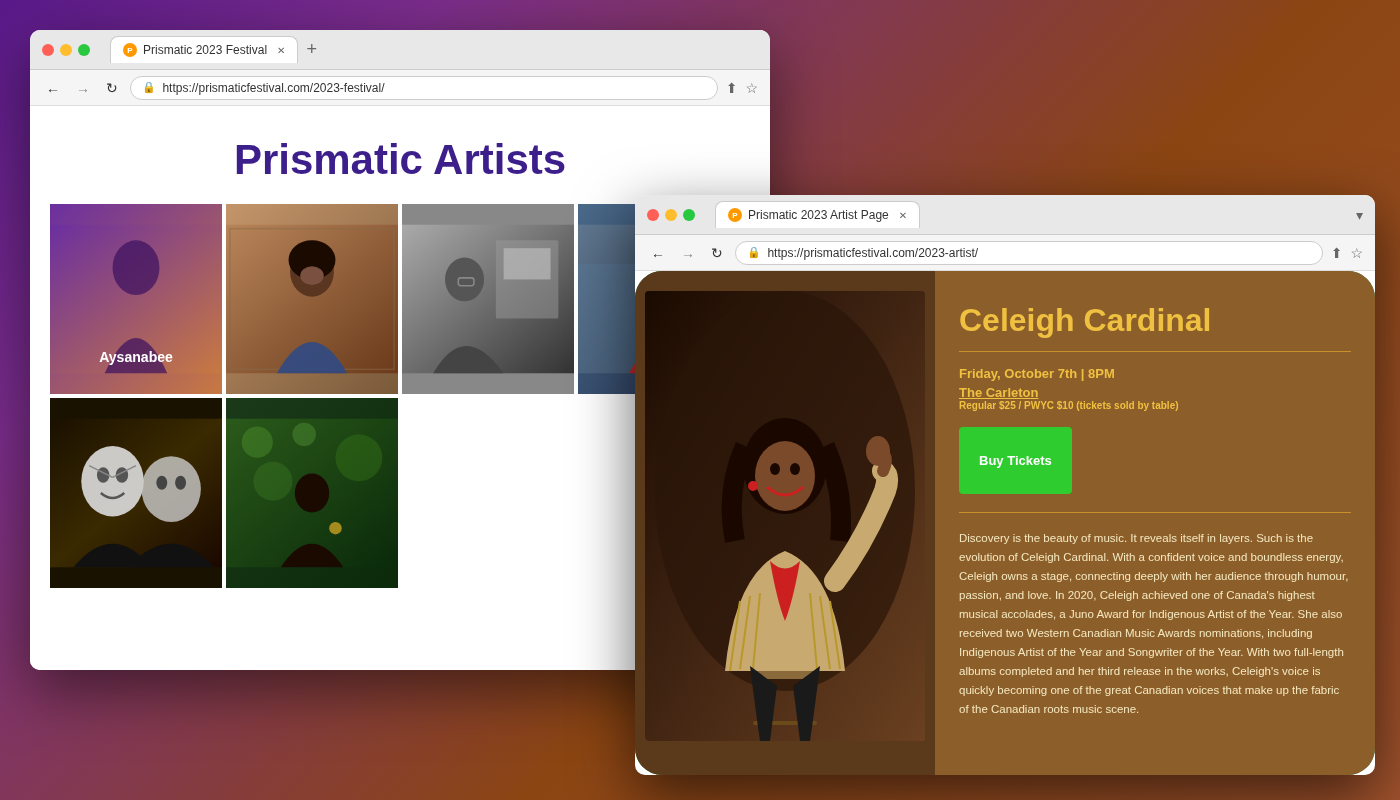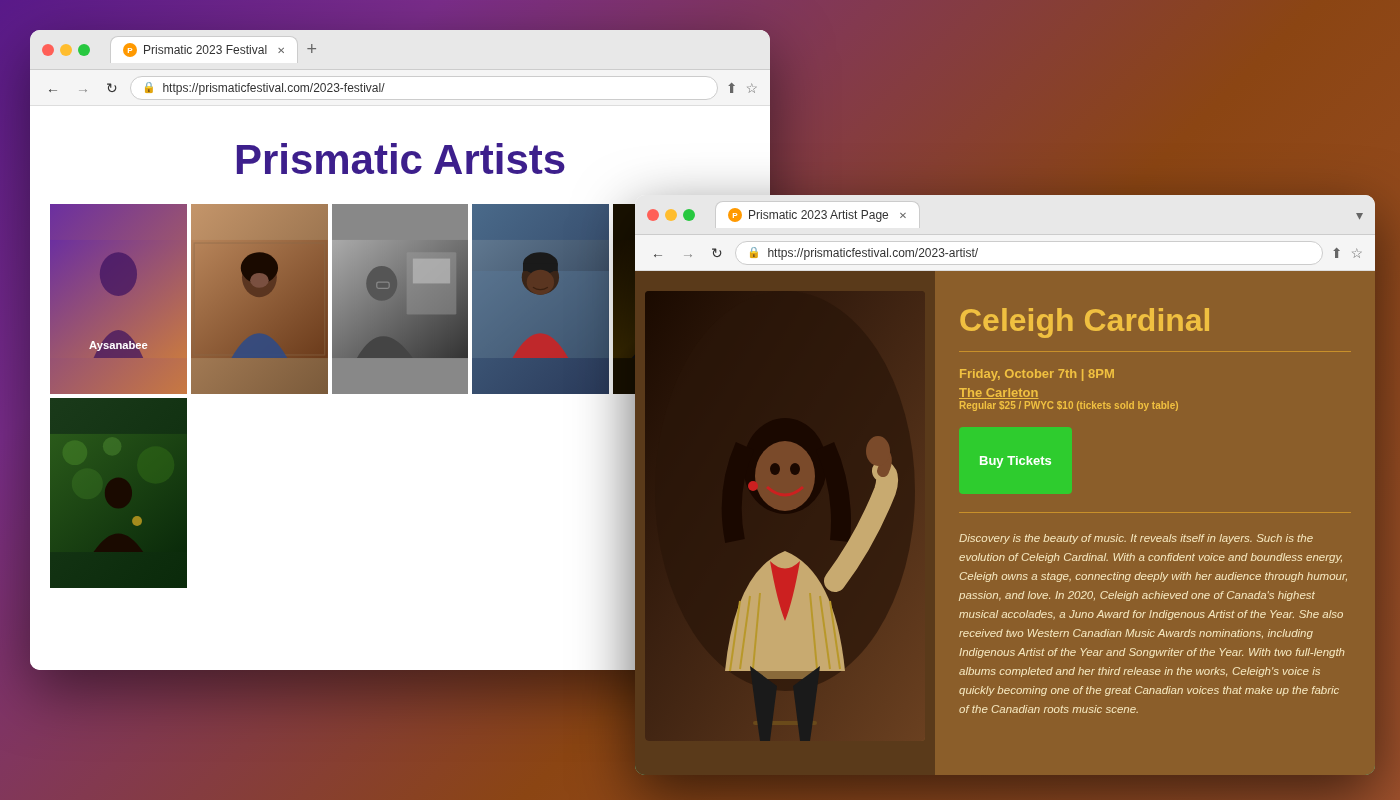--- a/index.html
+++ b/index.html
@@ -140,21 +140,21 @@
     .festival-title {
       text-align: center;
       font-size: 42px;
       font-weight: 700;
       color: #3d1f8c;
       margin-bottom: 20px;
     }
 
     .artists-grid {
       display: grid;
-      grid-template-columns: repeat(5, 1fr);
+      grid-template-columns: repeat(4, 1fr);
       gap: 4px;
     }
 
     .artist-card {
       position: relative;
       width: 100%;
       height: 190px;
       overflow: hidden;
     }
 
@@ -194,20 +194,21 @@
       font-size: 14px;
       color: #666;
       cursor: pointer;
     }
 
     .browser-content-2 {
       background: #15803d;
       height: calc(100% - 76px);
       overflow: hidden;
       display: flex;
+      border-radius: 27px;
     }
 
     
     .artist-photo-section {
       width: 300px;
       min-width: 300px;
       background: #5a3a1a;
       display: flex;
       align-items: flex-start;
       justify-content: center;
@@ -283,21 +284,20 @@
     .artist-divider-2 {
       border: none;
       border-top: 1px solid #c8902a;
       margin-bottom: 16px;
     }
 
     .artist-bio {
       color: #f5e8c0;
       font-size: 11.5px;
       line-height: 1.65;
-      font-style: italic;
     }
   </style>
 </head>
 <body>
 
 <div class="browser-window-1">
 
   <div class="browser-titlebar">
     <div class="traffic-light">
       <div class="tl-red"></div>

